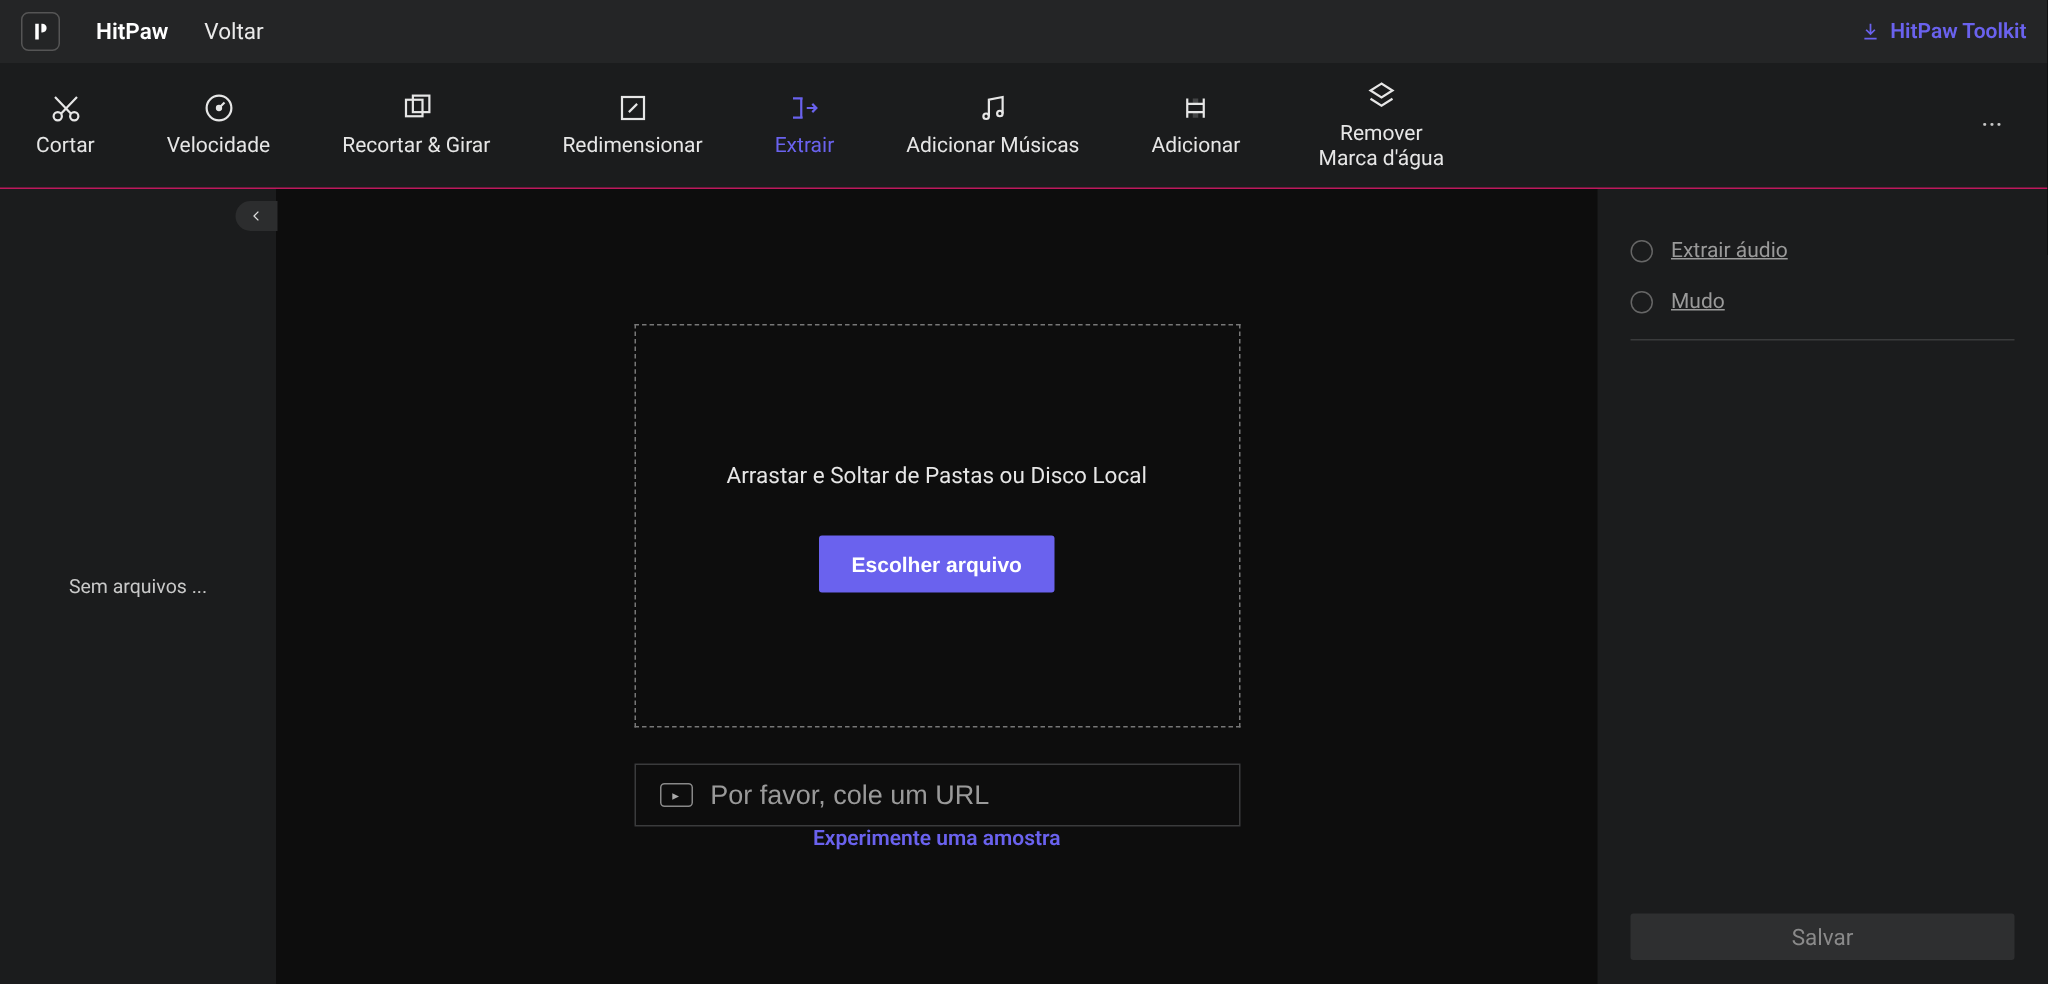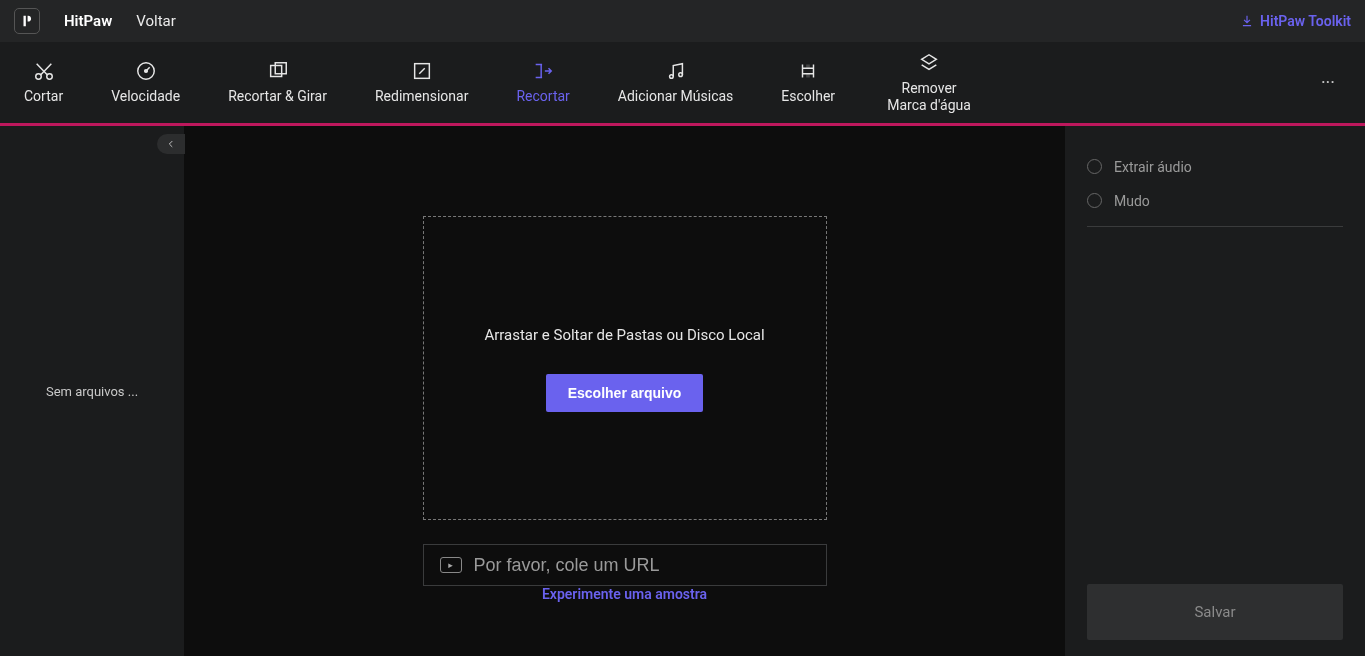--- a/index.html
+++ b/index.html
@@ -32,21 +32,21 @@
   .back-btn { font-size: 15px; color: #eaeaea; cursor: pointer; }
   .toolkit-link {
     color: #6a62ee; font-size: 14px; font-weight: 600;
     display: flex; align-items: center; gap: 6px; cursor: pointer;
   }
 
   
   .toolbar {
     height: 84px;
     background: #1b1c1d;
-    border-bottom: 3px solid #be185d;
+    border-bottom: 1px solid #be185d;
     display: flex;
     align-items: flex-end;
   }
   .tool-item {
     flex: 0 0 auto;
     display: flex; flex-direction: column; align-items: center; justify-content: center;
     gap: 6px;
     color: #e6e6e6; font-size: 14px;
     cursor: pointer;
     padding: 0 24px;
@@ -86,21 +86,21 @@
   }
 
   
   .center-panel {
     flex: 1;
     background: #0d0d0d;
     display: flex; flex-direction: column; align-items: center;
     padding-top: 90px;
   }
   .dropzone {
-    width: 404px; height: 304px;
+    width: 404px; height: 269px;
     border: 1px dashed #777;
     display: flex; flex-direction: column; align-items: center; justify-content: center;
     gap: 28px;
     text-align: center;
   }
   .drop-text { color: #e6e6e6; font-size: 15px; max-width: 300px; line-height: 1.5; }
   .choose-btn {
     background: #6a62ee; color: #fff; border: none;
     padding: 11px 22px; font-size: 14px; border-radius: 2px;
     cursor: pointer;
@@ -127,33 +127,34 @@
   }
 
   
   .right-panel {
     width: 300px;
     background: #1b1c1d;
     padding: 24px 22px 16px 22px;
     display: flex; flex-direction: column;
   }
   .opt-row {
-    display: flex; align-items: flex-start; gap: 12px;
+    display: flex; align-items: flex-end; gap: 12px;
     padding: 9px 0;
     color: #9a9a9a; font-size: 14px;
     cursor: pointer;
+    text-decoration: underline;
   }
   .radio-dot {
     width: 15px; height: 15px; border: 1.5px solid #666; border-radius: 50%;
     flex: 0 0 auto;
   }
   .opt-divider { height:1px; background:#3a3b3c; margin-top:8px; }
   .save-btn {
     margin-top: auto;
-    height: 56px;
+    height: 31px;
     background: #2e2f30;
     color: #8a8a8a;
     font-size: 15px;
     display: flex; align-items: center; justify-content: center;
     cursor: default;
     border-radius: 2px;
   }
 </style>
 </head>
 <body>
@@ -221,42 +222,42 @@
   </div>
 
   <div class="tool-item active">
     <span class="tool-icon">
       <svg viewBox="0 0 24 24" width="22" height="22">
           <path d="M4 5h7M4 19h7"></path>
           <path d="M10 5v14"></path>
           <path d="M14 12h7M18 9l3 3-3 3"></path>
         </svg>
     </span>
-    <span class="tool-label">Recortar</span>
+    <span class="tool-label">Extrair</span>
   </div>
 
   <div class="tool-item">
     <span class="tool-icon">
       <svg viewBox="0 0 24 24" width="22" height="22">
           <path d="M9 18V6l10-2v12"></path>
           <circle cx="7" cy="18" r="2"></circle>
           <circle cx="17" cy="16" r="2"></circle>
         </svg>
     </span>
     <span class="tool-label">Adicionar Músicas</span>
   </div>
 
   <div class="tool-item">
     <span class="tool-icon">
       <svg viewBox="0 0 24 24" width="22" height="22">
           <path d="M6 5v14M18 5v14M6 9h12M6 15h12"></path>
           <path d="M10 5h4v4h-4zM10 15h4v4h-4z" fill="currentColor" stroke="none" opacity="0.2"></path>
         </svg>
     </span>
-    <span class="tool-label">Escolher</span>
+    <span class="tool-label">Adicionar</span>
   </div>
 
 
   <div class="tool-item wide">
     <span class="tool-icon">
       <svg viewBox="0 0 24 24" width="22" height="22">
           <path d="M12 3 4 8l8 5 8-5zM4 14l8 5 8-5"></path>
         </svg>
     </span>
     <span class="tool-label">Remover Marca d'água</span>

